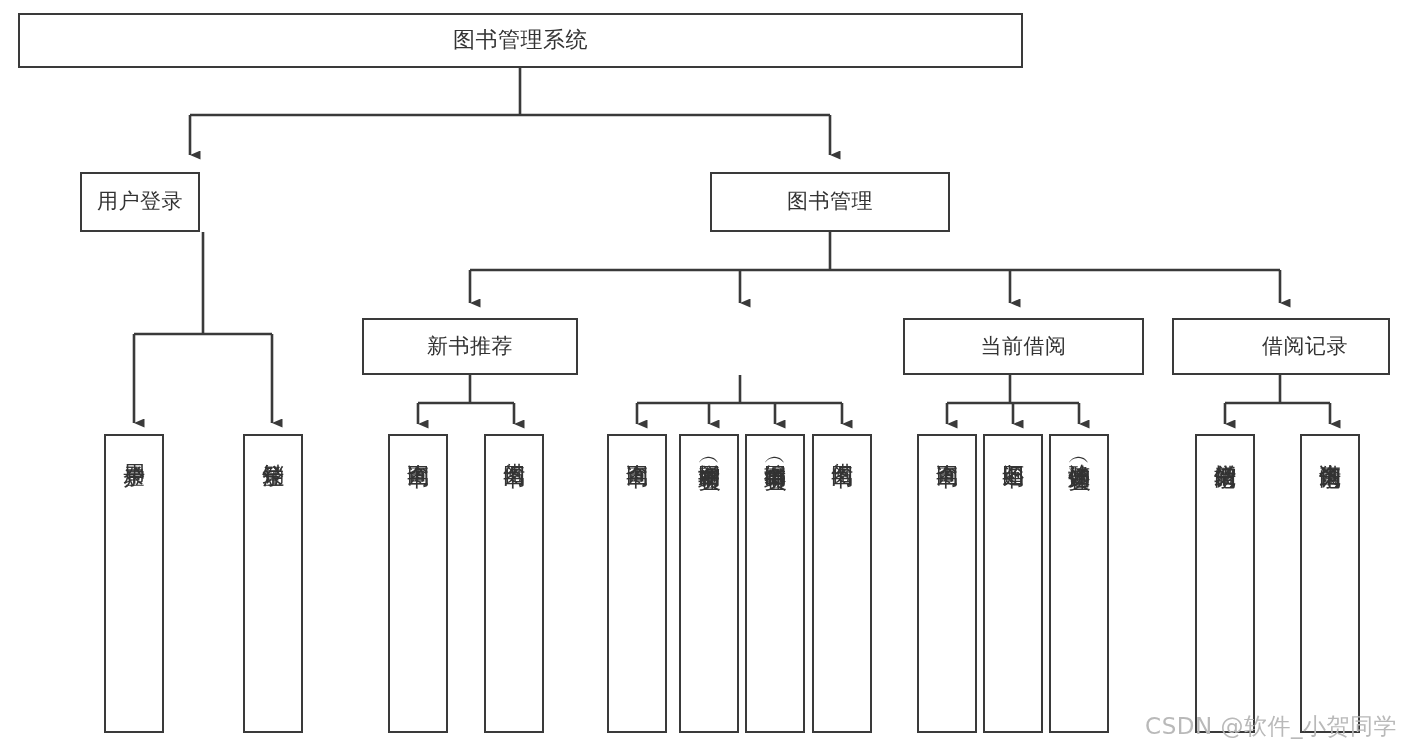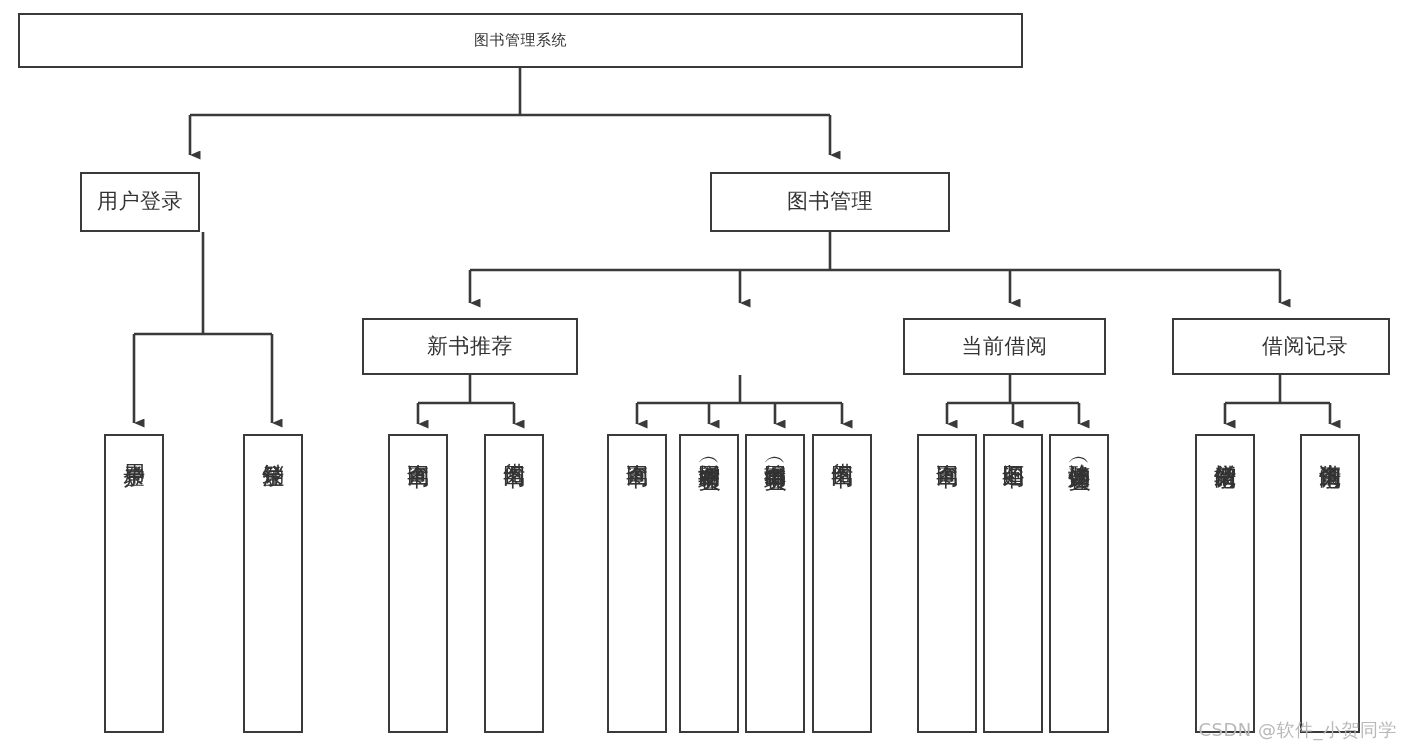--- a/index.html
+++ b/index.html
@@ -40,41 +40,41 @@
     text-align: center;
     line-height: 1.12;
     letter-spacing: 0.5px;
   }
   
   .node-h .node-label {
     font-size: 21px;
     writing-mode: horizontal-tb;
   }
   .node-root .node-label {
-    font-size: 15px;
+    font-size: 22px;
   }
   
   .node-v {
     align-items: flex-start;
     justify-content: center;
     padding-top: 10px;
   }
   .node-v .node-label {
     writing-mode: vertical-rl;
     text-orientation: upright;
     font-size: 22px;
     line-height: 1.02;
     letter-spacing: 1px;
     white-space: nowrap;
   }
   .watermark {
     position: absolute;
     right: 8px;
     bottom: 5px;
-    font-size: 18px;
+    font-size: 23px;
     color: #b9b9b9;
     letter-spacing: 0.5px;
     white-space: nowrap;
     font-family: "DejaVu Sans", "Liberation Sans", sans-serif;
   }
 </style>
 </head>
 <body>
 
 <div id="canvas">
@@ -143,21 +143,21 @@
 
   <div class="node-box node-h" style="left:710px; top:172px; width:240px; height:60px;">
     <span class="node-label">图书管理</span>
   </div>
 
   <div class="node-box node-h" style="left:362px; top:318px; width:216px; height:57px;">
     <span class="node-label">新书推荐</span>
   </div>
 
 
-  <div class="node-box node-h" style="left:903px; top:318px; width:203px; height:57px;">
+  <div class="node-box node-h" style="left:903px; top:318px; width:241px; height:57px;">
     <span class="node-label">当前借阅</span>
   </div>
 
   <div class="node-box node-h" style="left:1172px; top:318px; width:218px; height:57px;padding-left:48px;">
     <span class="node-label">借阅记录</span>
   </div>
 
   <div class="node-box node-v" style="left:104px; top:434px; width:60px; height:299px;">
     <span class="node-label">用户登录</span>
   </div>

